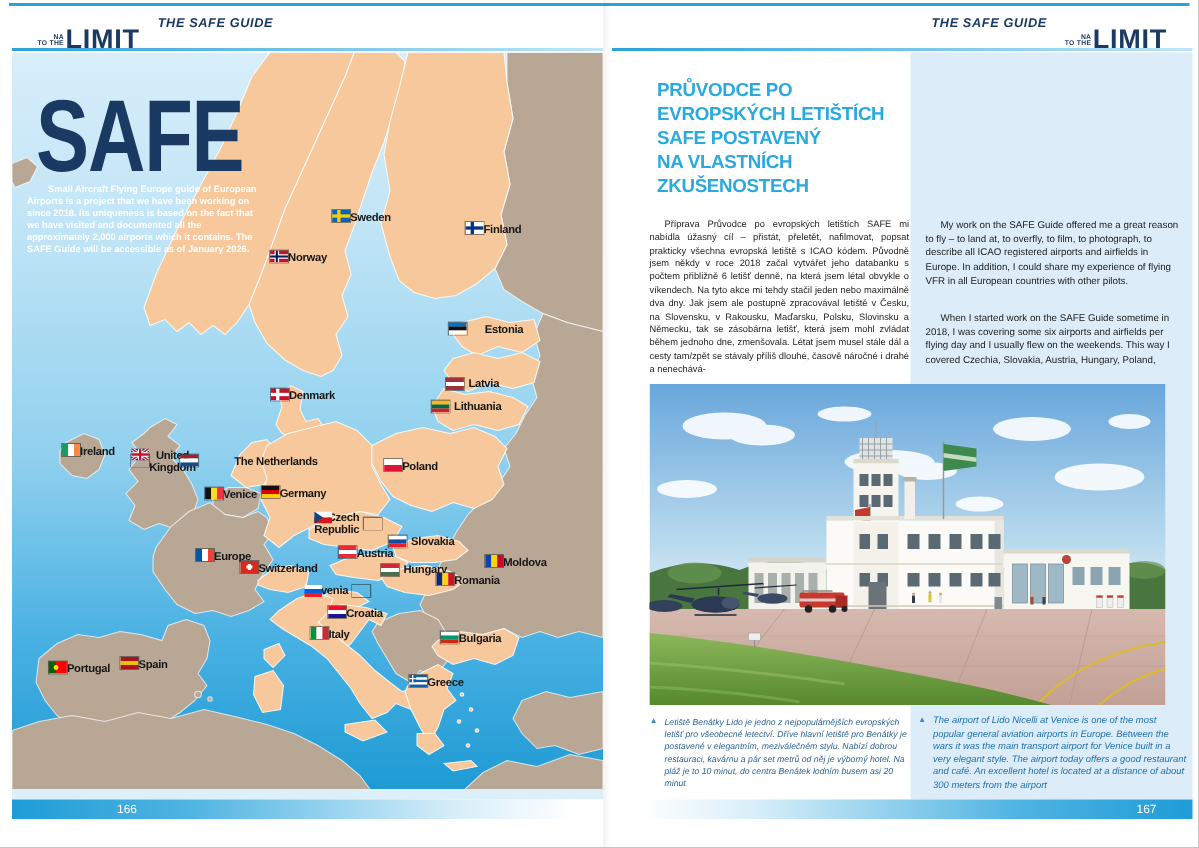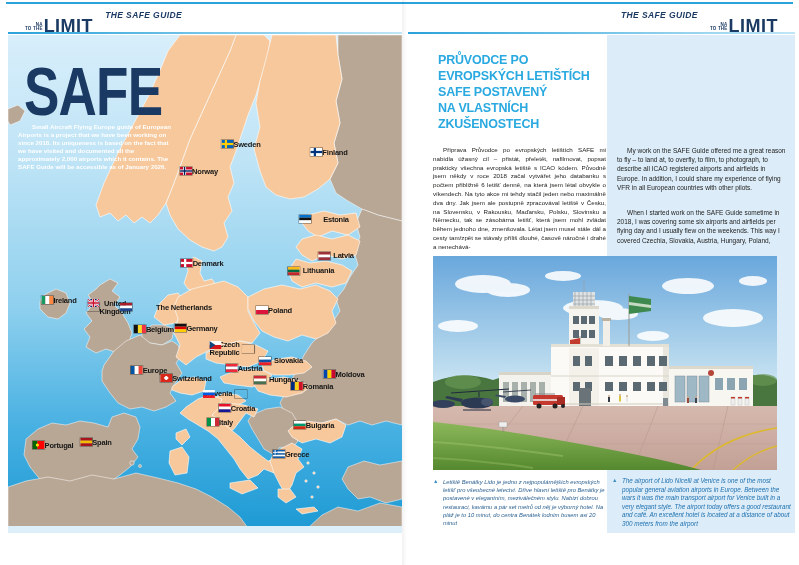--- a/index.html
+++ b/index.html
@@ -194,21 +194,21 @@
         <div class="marker" style="left: 316px; top: 180px; gap: 12px;">
           <span class="flag">
             <svg width="12" height="8" viewBox="0 0 12 8">
               <rect x="0" y="0" width="12" height="2.6666666666666665" fill="#0072ce"></rect>
               <rect x="0" y="2.6666666666666665" width="12" height="2.6666666666666665" fill="#111111"></rect>
               <rect x="0" y="5.333333333333333" width="12" height="2.6666666666666665" fill="#ffffff"></rect>
             </svg>
           </span>
           <span class="clabel">Estonia</span>
         </div>
-        <div class="marker row pos-left" style="left: 328px; top: 217px;">
+        <div class="marker row pos-left" style="left: 307px; top: 217px;">
           <span class="flag">
             <svg width="12" height="8" viewBox="0 0 12 8">
               <rect x="0" y="0" width="12" height="2.6666666666666665" fill="#9e3039"></rect>
               <rect x="0" y="2.6666666666666665" width="12" height="2.6666666666666665" fill="#ffffff"></rect>
               <rect x="0" y="5.333333333333333" width="12" height="2.6666666666666665" fill="#9e3039"></rect>
             </svg>
           </span>
           <span class="clabel">Latvia</span>
         </div>
         <div class="marker row pos-left" style="left: 303px; top: 232px;">
@@ -265,21 +265,21 @@
           <span class="clabel">The Netherlands</span>
         </div>
         <div class="marker" style="left: 146px; top: 290px;">
           <span class="flag">
             <svg width="12" height="8" viewBox="0 0 12 8">
               <rect x="0" y="0" width="4" height="8" fill="#111111"></rect>
               <rect x="4" y="0" width="4" height="8" fill="#fdda24"></rect>
               <rect x="8" y="0" width="4" height="8" fill="#ef3340"></rect>
             </svg>
           </span>
-          <span class="clabel">Belgium</span>
+          <span class="clabel">Venice</span>
         </div>
         <div class="marker" style="left: 188px; top: 289px;">
           <span class="flag">
             <svg width="12" height="8" viewBox="0 0 12 8">
               <rect x="0" y="0" width="12" height="2.6666666666666665" fill="#111111"></rect>
               <rect x="0" y="2.6666666666666665" width="12" height="2.6666666666666665" fill="#dd0000"></rect>
               <rect x="0" y="5.333333333333333" width="12" height="2.6666666666666665" fill="#ffce00"></rect>
             </svg>
           </span>
           <span class="clabel">Germany</span>
@@ -638,15 +638,17 @@
 
   <div class="cap cap-cz">
     <span class="tri">▲</span>
     <span class="cap-text">Letiště Benátky Lido je jedno z nejpopulárnějších evropských letišť pro všeobecné letectví. Dříve hlavní letiště pro Benátky je postavené v elegantním, meziválečném stylu. Nabízí dobrou restauraci, kavárnu a pár set metrů od něj je výborný hotel. Na pláž je to 10 minut, do centra Benátek lodním busem asi 20 minut</span>
   </div>
   <div class="cap cap-en">
     <span class="tri">▲</span>
     <span class="cap-text">The airport of Lido Nicelli at Venice is one of the most popular general aviation airports in Europe. Between the wars it was the main transport airport for Venice built in a very elegant style. The airport today offers a good restaurant and café. An excellent hotel is located at a distance of about 300 meters from the airport</span>
   </div>
 
+  <div class="bar bar-left"><span>166</span></div>
+  <div class="bar bar-right"><span>167</span></div>
 
   <div class="gutter"></div>
 </div>
 
 </body></html>

